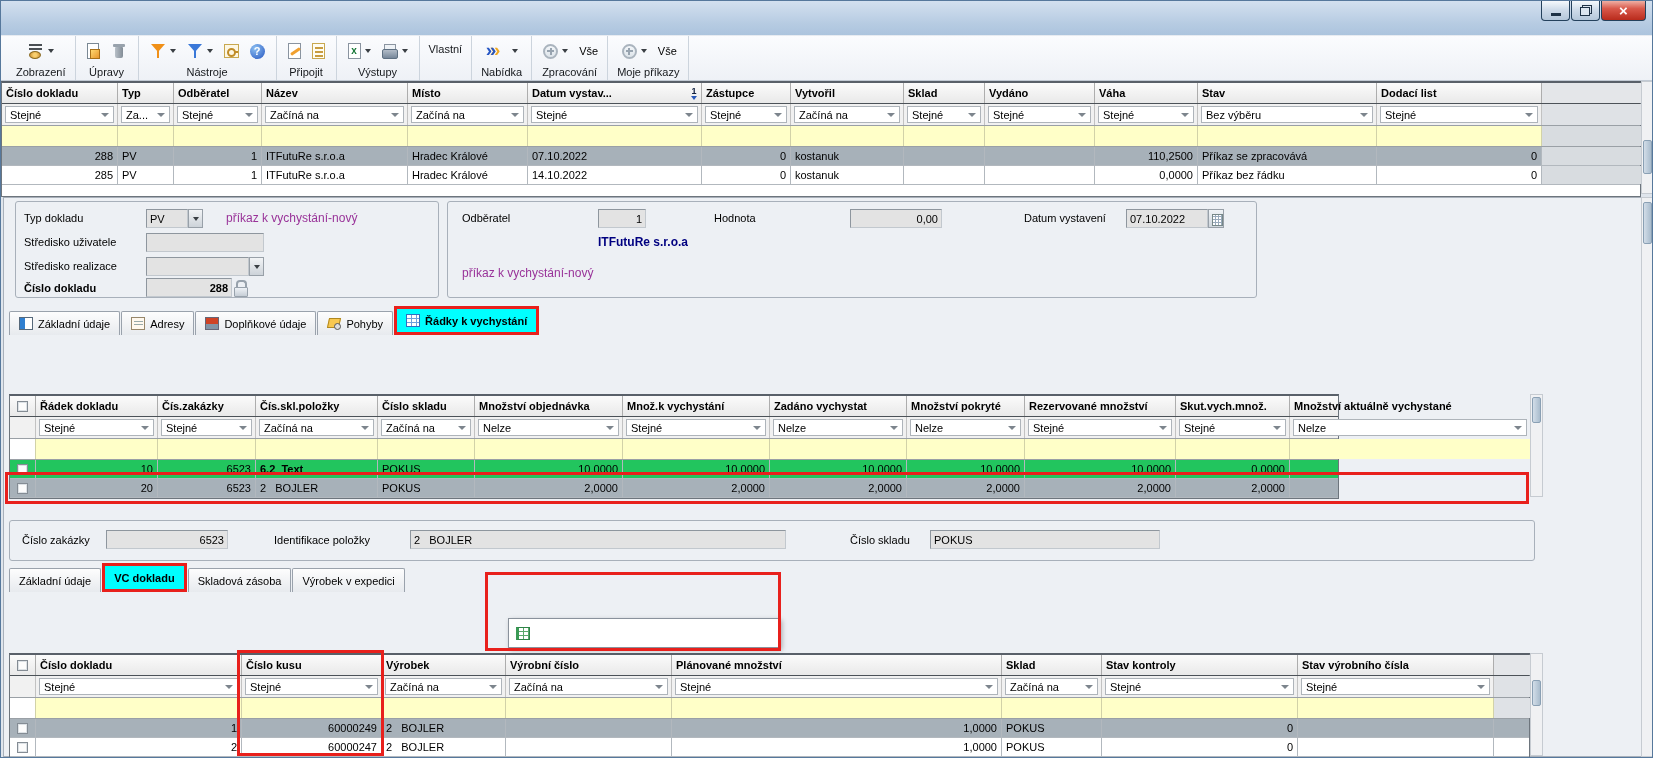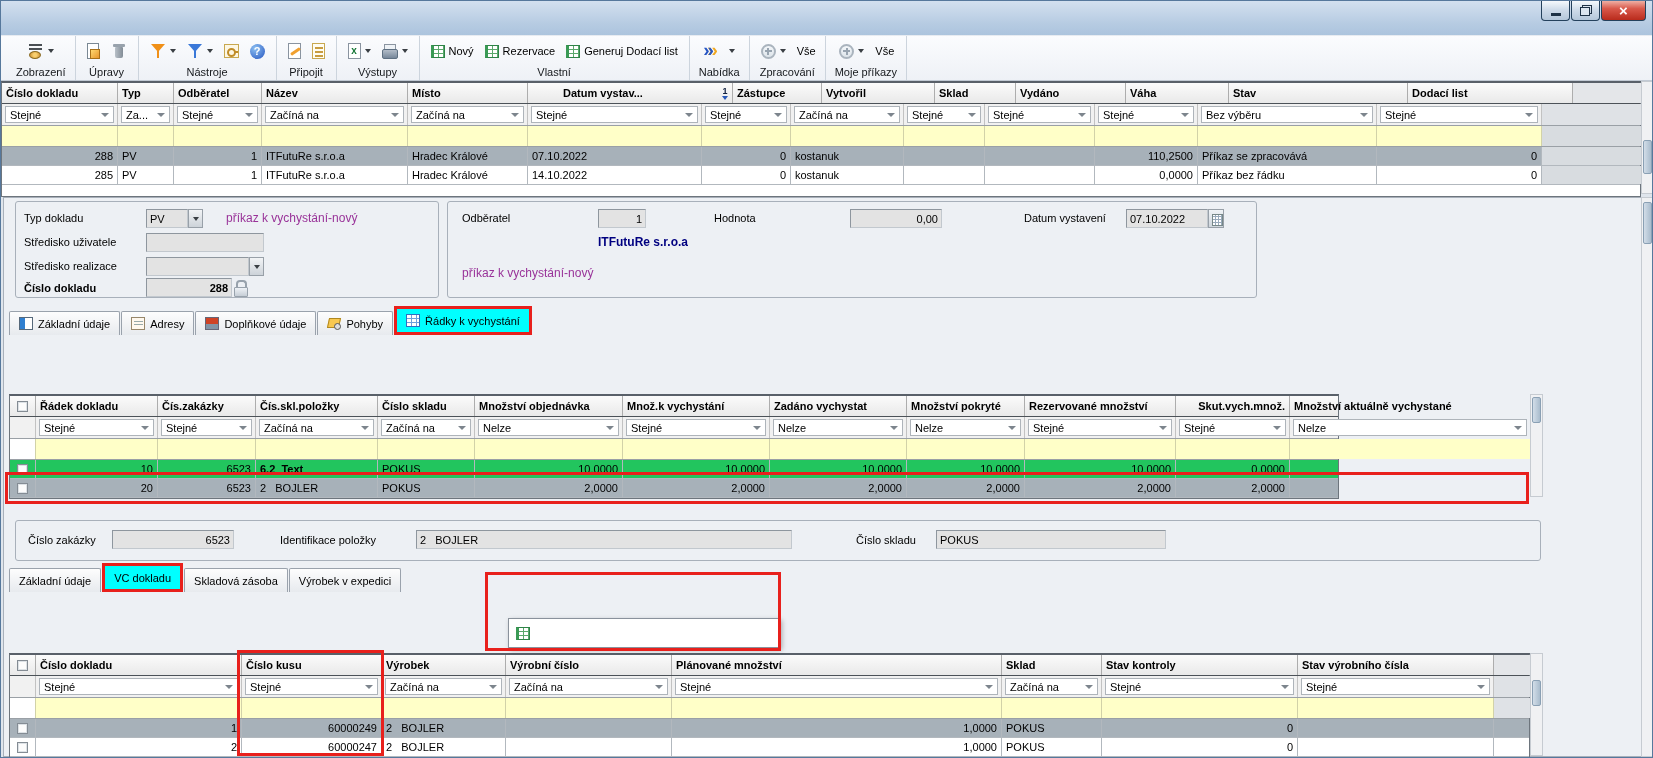--- a/index.html
+++ b/index.html
@@ -157,39 +157,39 @@
   #sb-serials{top:652px;left:1529px;height:103px;}
   #sb-serials .thumb{top:26px;height:26px;}
   #sb-outer{top:196px;left:1640px;height:560px;}
   #sb-outer .thumb{top:4px;height:42px;}
 
   
   .pane{position:absolute;top:196px;left:2px;width:1649px;height:560px;background:#edf0f4;border:1px solid #a8b0ba;z-index:1;}
   .gbox{position:absolute;border:1px solid #a8b0ba;border-radius:3px;background:#edf0f4;z-index:5;}
   #gbox-dl{left:14px;top:200px;width:424px;height:97px;}
   #gbox-dr{left:446px;top:200px;width:810px;height:97px;}
-  #gbox-radek{left:14px;top:519px;width:1526px;height:41px;}
+  #gbox-radek{left:8px;top:519px;width:1526px;height:41px;}
   .flabel{position:absolute;white-space:nowrap;}
   .flabel.b{font-weight:bold;}
   .fld{position:absolute;height:19px;background:#e3e3e3;border:1px solid #8e969e;border-bottom-color:#c2c8ce;
        border-right-color:#c2c8ce;display:flex;align-items:center;padding:0 3px;white-space:pre;overflow:hidden;}
   .fld.right{justify-content:flex-end;}
   .fld.b{font-weight:bold;}
   .hrow{position:absolute;display:flex;align-items:flex-start;}
   .purple{color:#993399;font-size:12px;}
   .navy{color:#000080;font-weight:bold;font-size:12px;}
 
   
   .tabbar{position:absolute;display:flex;align-items:flex-end;z-index:15;}
   #tabs-detail{left:8px;top:305px;height:29px;}
   #tabs-line{left:8px;top:562px;height:29px;}
   .tab{display:flex;align-items:center;gap:5px;padding:3px 9px;height:24px;margin-right:1px;
        background:linear-gradient(#fdfdfd,#e7eaee);border:1px solid #9aa2ac;border-bottom:none;
        border-radius:2px 2px 0 0;white-space:nowrap;}
-  .tab.active-cyan{background:#00ffff;font-weight:normal;border:3px solid #e8201c;height:29px;border-radius:0;}
+  .tab.active-cyan{background:#00ffff;font-weight:bold;border:3px solid #e8201c;height:29px;border-radius:0;}
 
   
   .menu-pop{position:absolute;left:507px;top:617px;width:272px;height:30px;background:#fff;
             border:1px solid #8a929c;box-shadow:2px 2px 5px rgba(0,0,0,.3);z-index:55;
             display:flex;align-items:center;gap:9px;padding:0 10px 0 7px;font-size:12px;white-space:nowrap;}
 
   
   .redbox{position:absolute;border:3px solid #e8201c;z-index:60;pointer-events:none;}
   #red-row{left:4px;top:471px;width:1524px;height:32px;}
   #red-menu{left:484px;top:571px;width:296px;height:79px;}
@@ -278,34 +278,20 @@
             <span class="arr-dn"></span>
           </span>
           <span class="tbtn">
             <span class="ico print"></span>
             <span class="arr-dn"></span>
           </span>
         </div>
         <div class="tg-label">Výstupy</div>
       </div>
       <div class="tgroup">
-        <div class="tg-icons">
-          <span class="tbtn">
-            <span class="ico tbl"></span>
-            <span>Nový</span>
-          </span>
-          <span class="tbtn">
-            <span class="ico tbl"></span>
-            <span>Rezervace</span>
-          </span>
-          <span class="tbtn">
-            <span class="ico tbl"></span>
-            <span>Generuj Dodací list</span>
-          </span>
-        </div>
         <div class="tg-label">Vlastní</div>
       </div>
       <div class="tgroup">
         <div class="tg-icons">
           <span class="tbtn">
             <span class="ico chevrons"></span>
             <span class="arr-dn"></span>
           </span>
         </div>
         <div class="tg-label">Nabídka</div>
@@ -344,21 +330,21 @@
         </div>
         <div class="g-hc" style="width: 88px;">
           <span>Odběratel</span>
         </div>
         <div class="g-hc" style="width: 146px;">
           <span>Název</span>
         </div>
         <div class="g-hc" style="width: 120px;">
           <span>Místo</span>
         </div>
-        <div class="g-hc" style="width: 174px; margin-left: 31px;">
+        <div class="g-hc" style="width: 174px;">
           <span>Datum vystav...</span>
           <span class="sorti">
             <span class="n">1</span>
             <span class="up"></span>
           </span>
         </div>
         <div class="g-hc" style="width: 89px;">
           <span>Zástupce</span>
         </div>
         <div class="g-hc" style="width: 113px;">
@@ -674,21 +660,21 @@
         </div>
         <div class="g-hc" style="width: 137px;">
           <span>Zadáno vychystat</span>
         </div>
         <div class="g-hc" style="width: 118px;">
           <span>Množství pokryté</span>
         </div>
         <div class="g-hc" style="width: 151px;">
           <span>Rezervované množství</span>
         </div>
-        <div class="g-hc" style="width: 114px; justify-content: flex-end;">
+        <div class="g-hc" style="width: 114px;">
           <span>Skut.vych.množ.</span>
         </div>
         <div class="g-hc" style="width: 241px;">
           <span>Množství aktuálně vychystané</span>
         </div>
       </div>
       <div class="g-f">
         <div class="g-fc cbcell" style="width: 26px;"></div>
         <div class="g-fc" style="width: 122px;">
           <div class="fsel">

